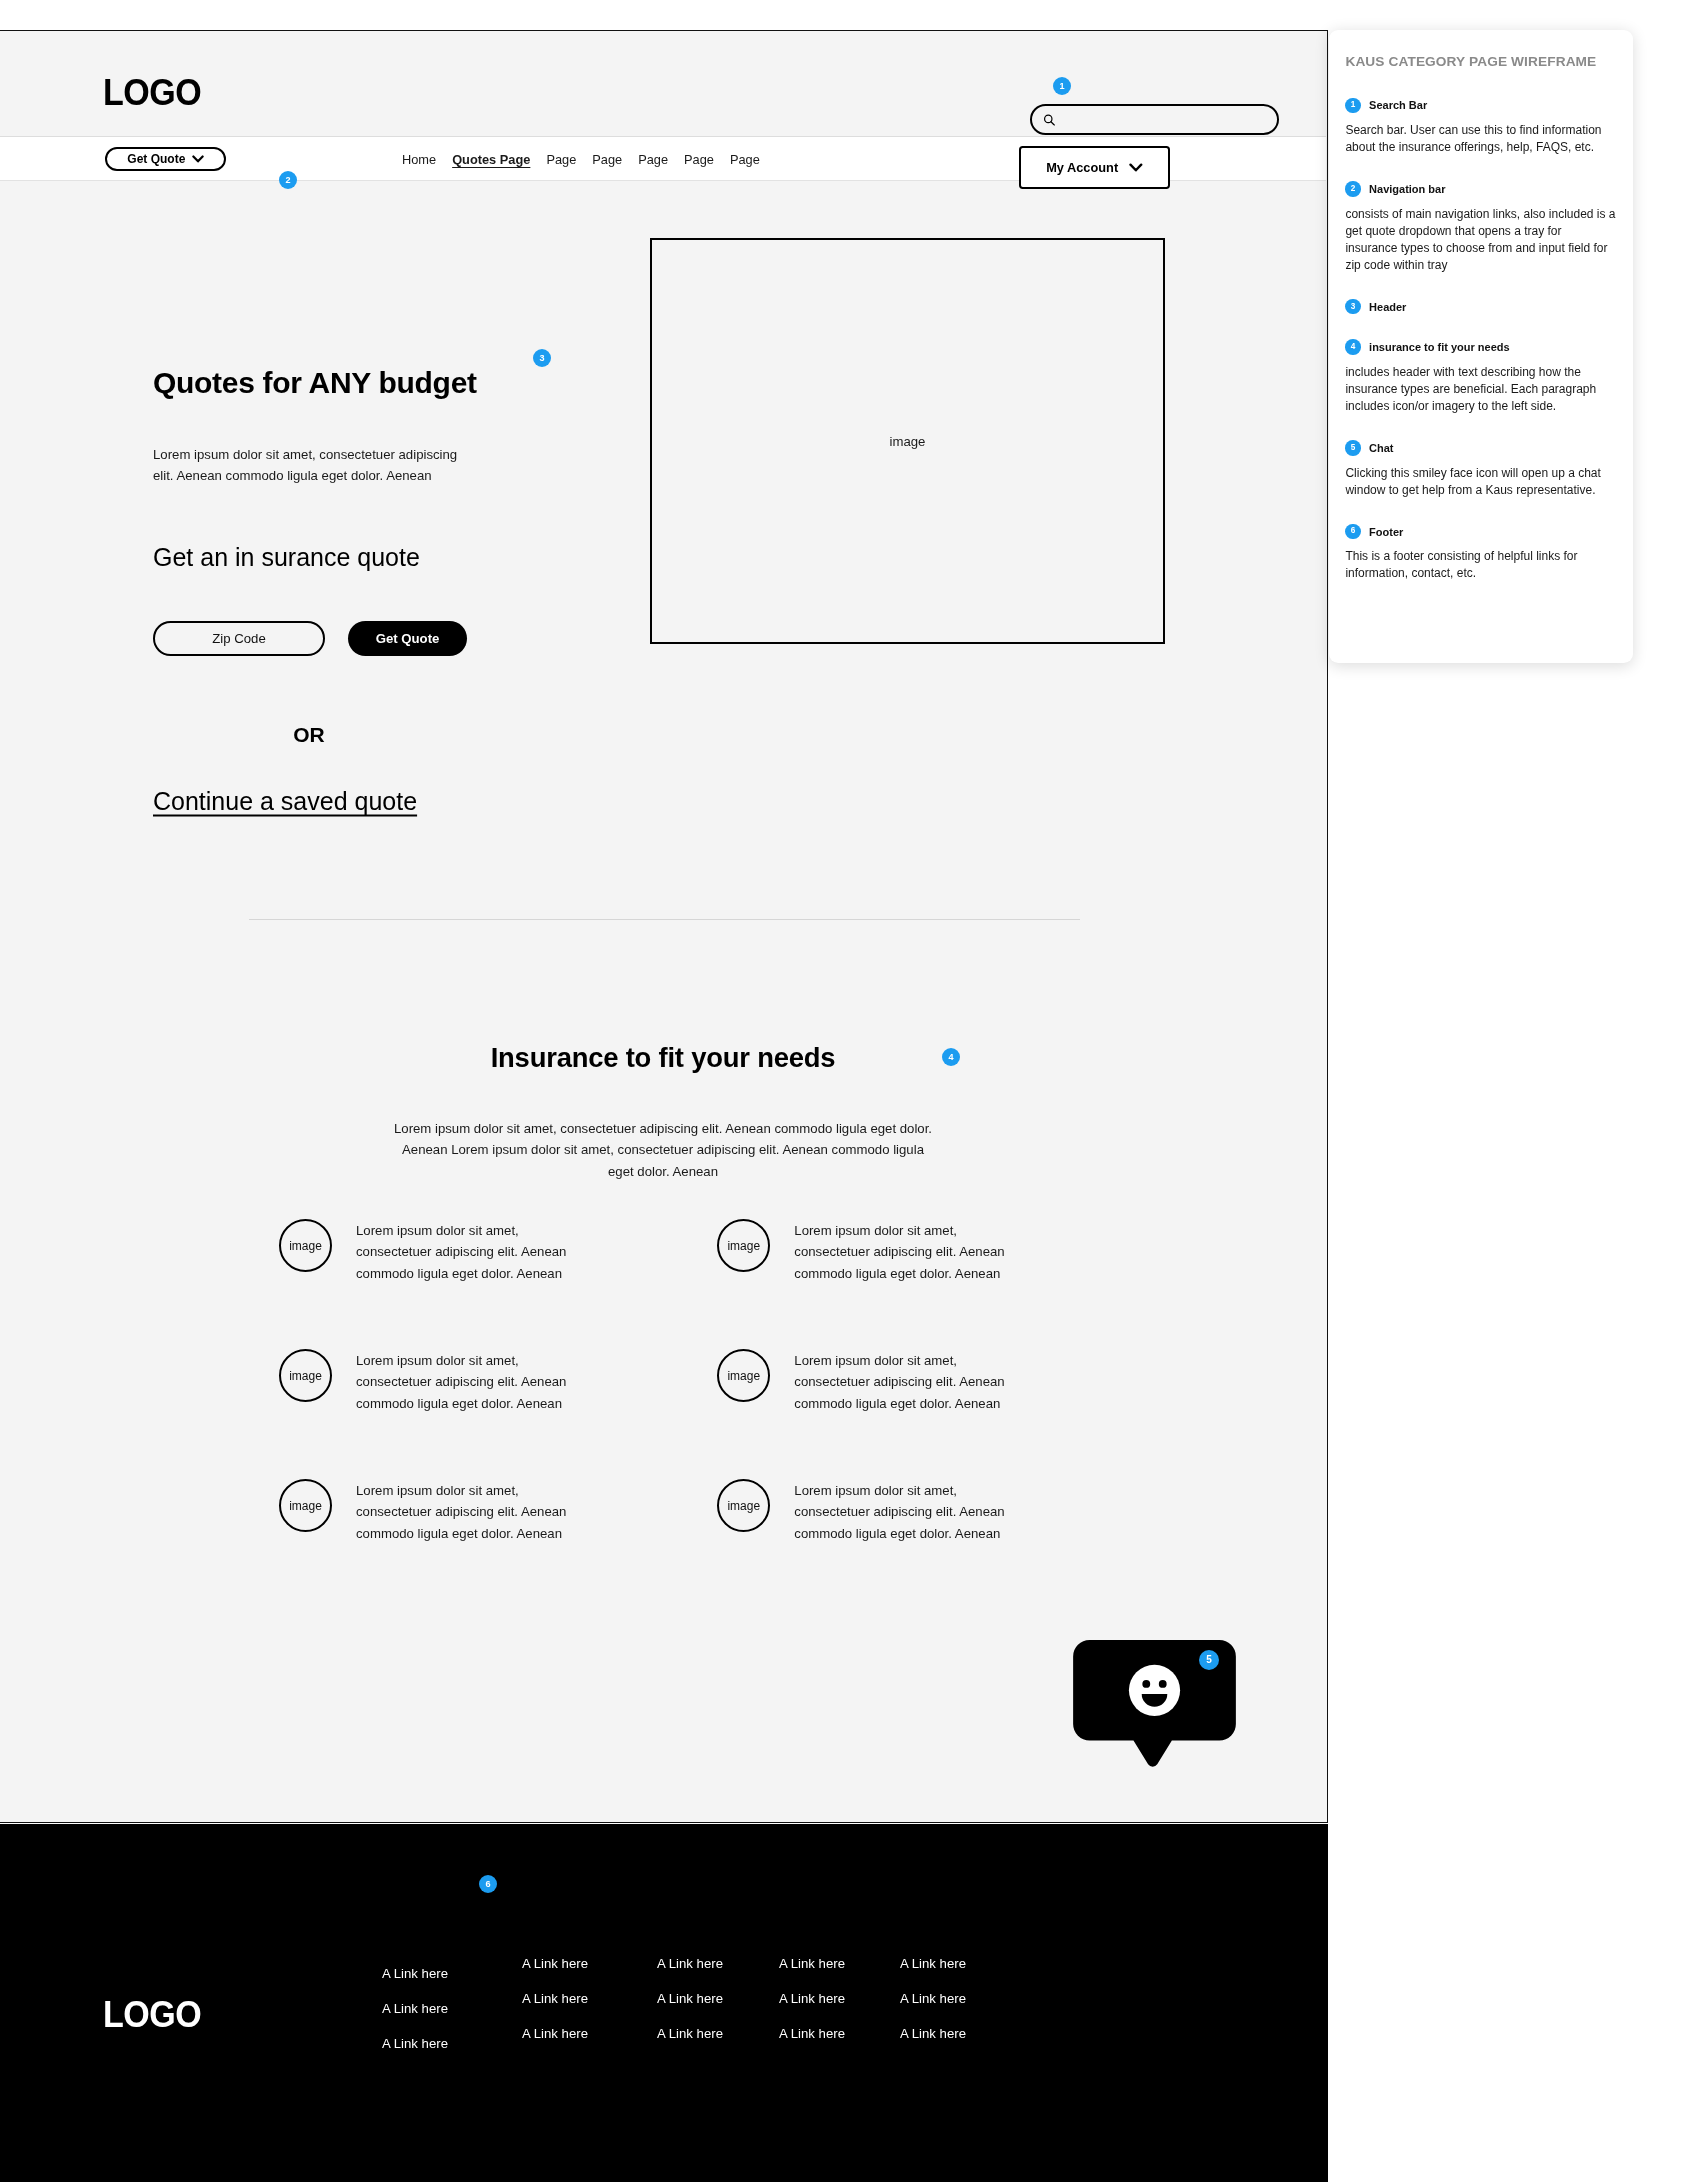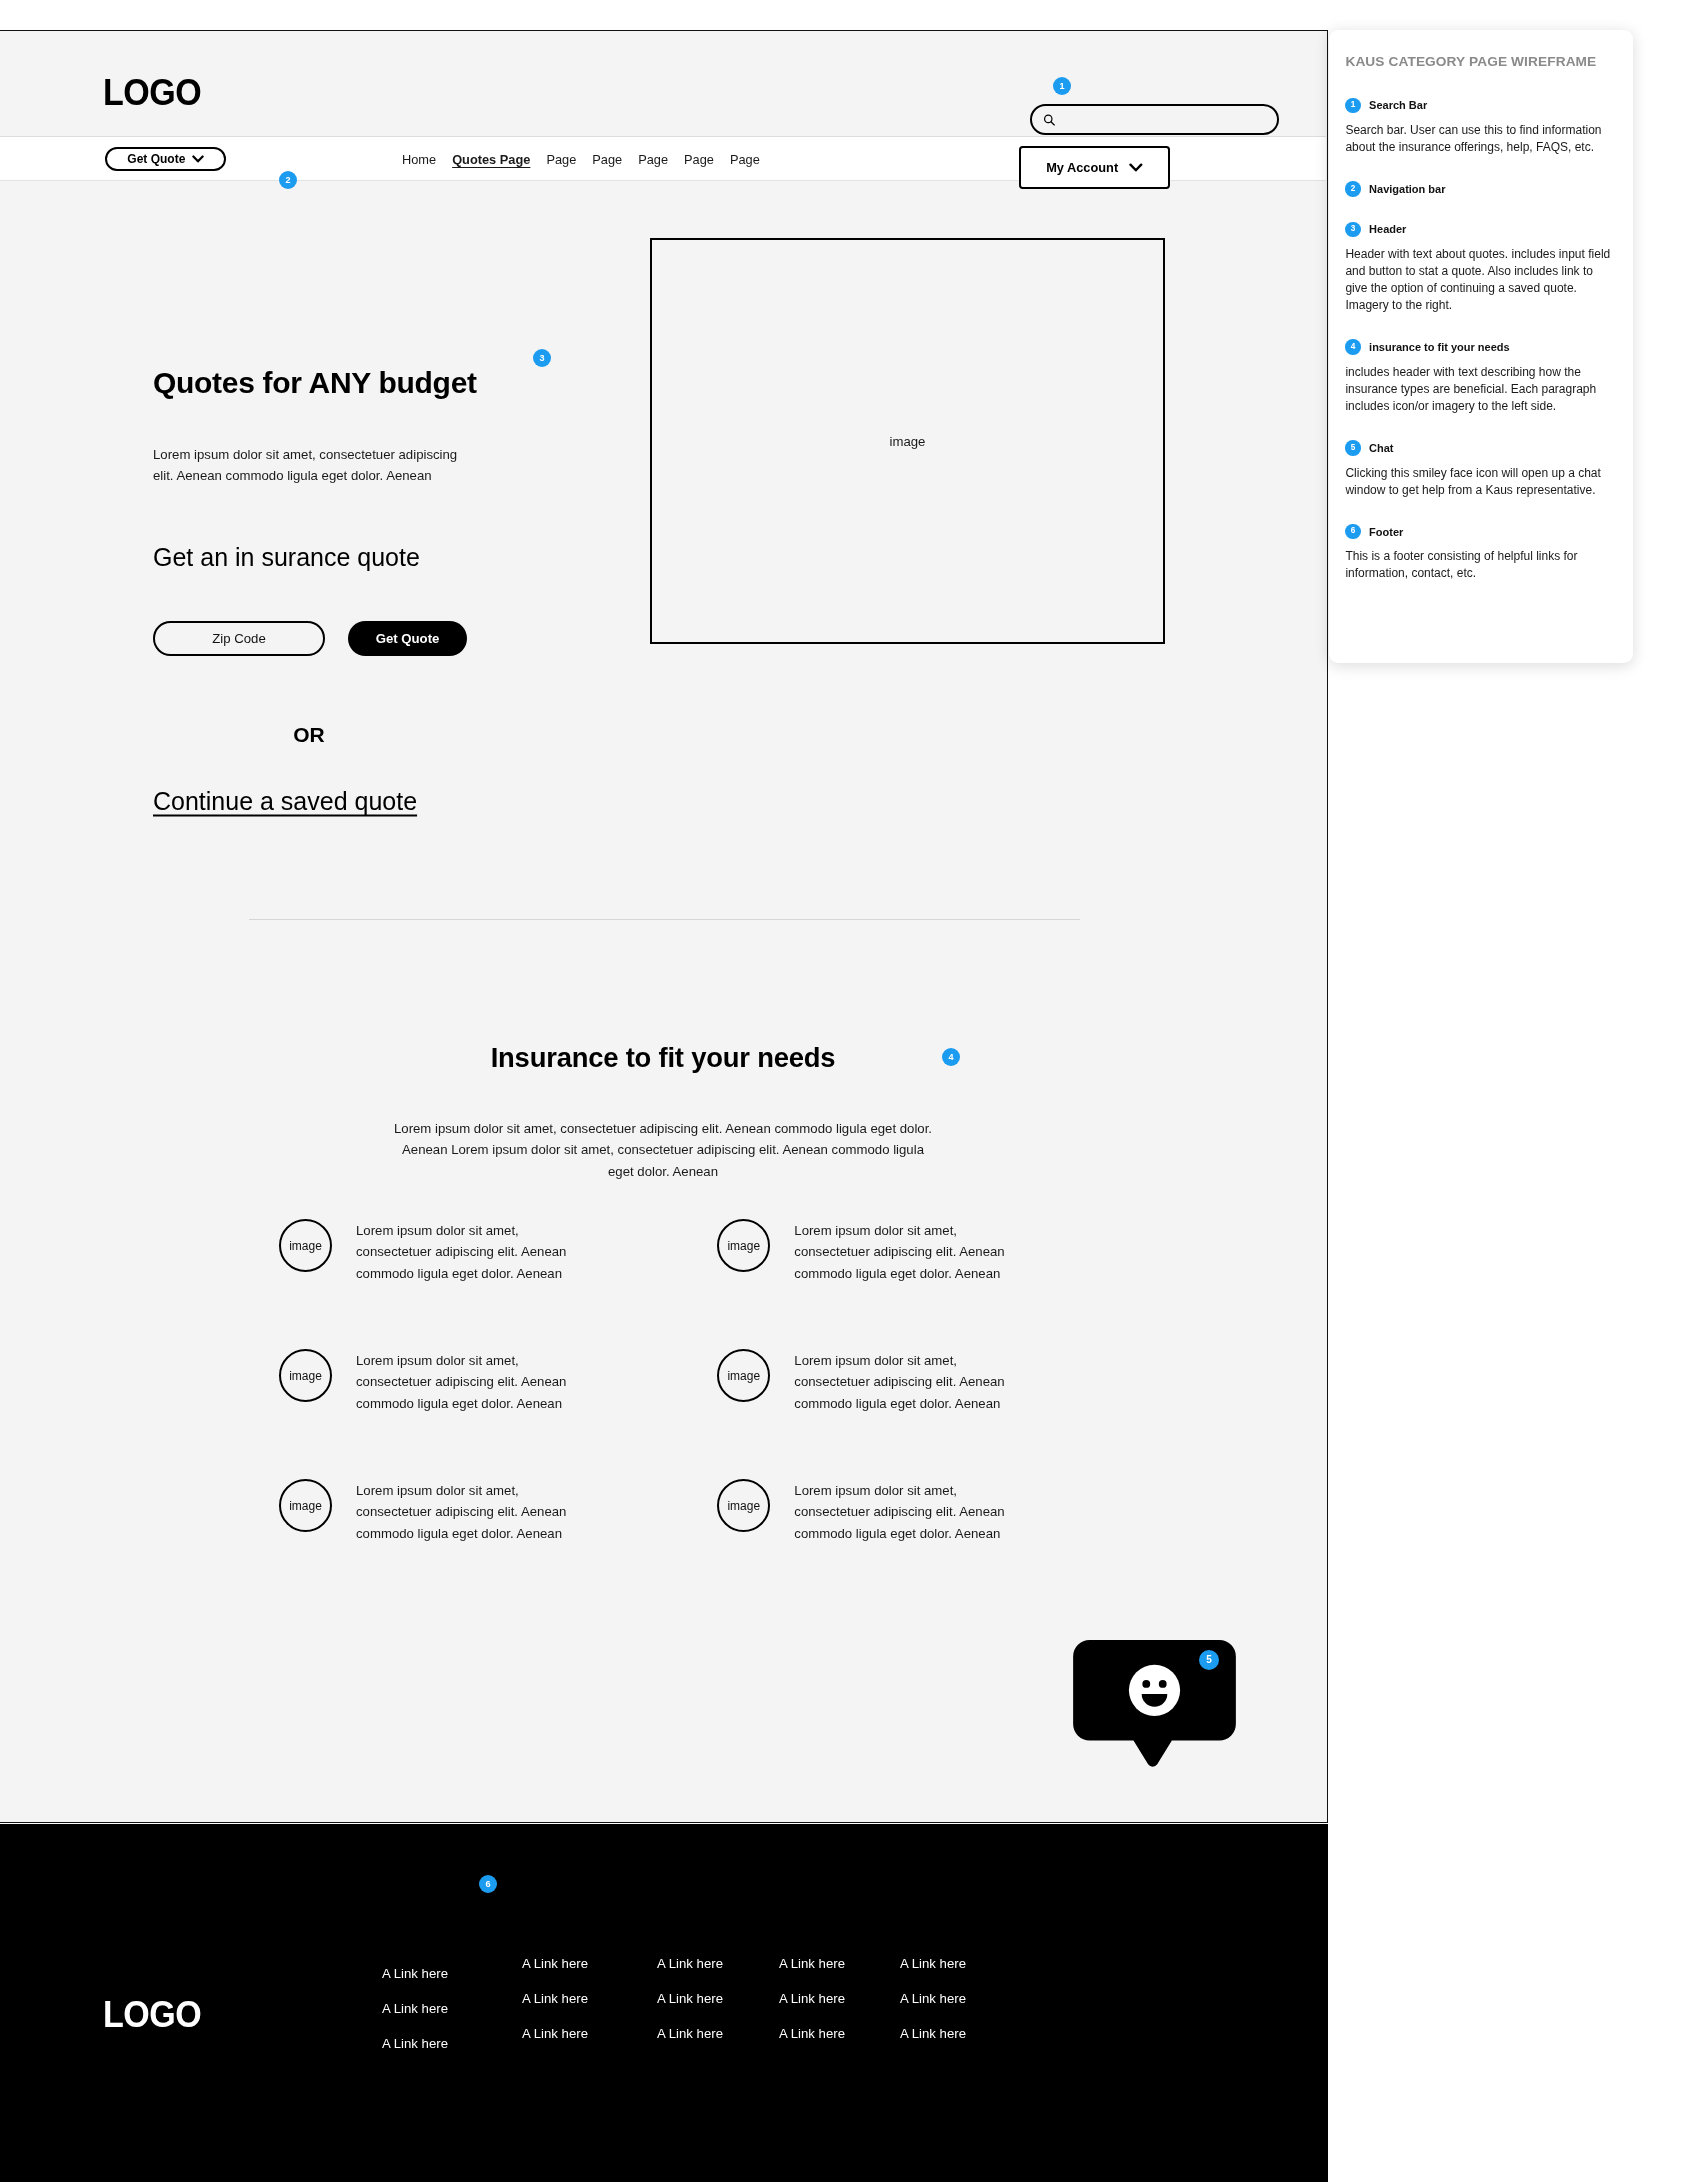--- a/index.html
+++ b/index.html
@@ -544,28 +544,28 @@
         <span class="anno-label">Search Bar</span>
       </div>
       <div class="anno-body">Search bar. User can use this to find information about the insurance offerings, help, FAQS, etc.</div>
     </div>
 
     <div class="anno-entry">
       <div class="anno-head">
         <span class="anno-num">2</span>
         <span class="anno-label">Navigation bar</span>
       </div>
+      <div class="anno-body">consists of main navigation links, also included is a get quote dropdown that opens a tray for insurance types to choose from and input field for zip code within tray</div>
     </div>
 
     <div class="anno-entry">
       <div class="anno-head">
         <span class="anno-num">3</span>
         <span class="anno-label">Header</span>
       </div>
-      <div class="anno-body">Header  with text about quotes. includes input field and button to stat a quote. Also includes link to give the option of continuing a saved quote. Imagery to the right.</div>
     </div>
 
     <div class="anno-entry">
       <div class="anno-head">
         <span class="anno-num">4</span>
         <span class="anno-label">insurance to fit your needs</span>
       </div>
       <div class="anno-body">includes header with text describing how the insurance types are beneficial. Each paragraph  includes icon/or imagery to the left side.</div>
     </div>
 

